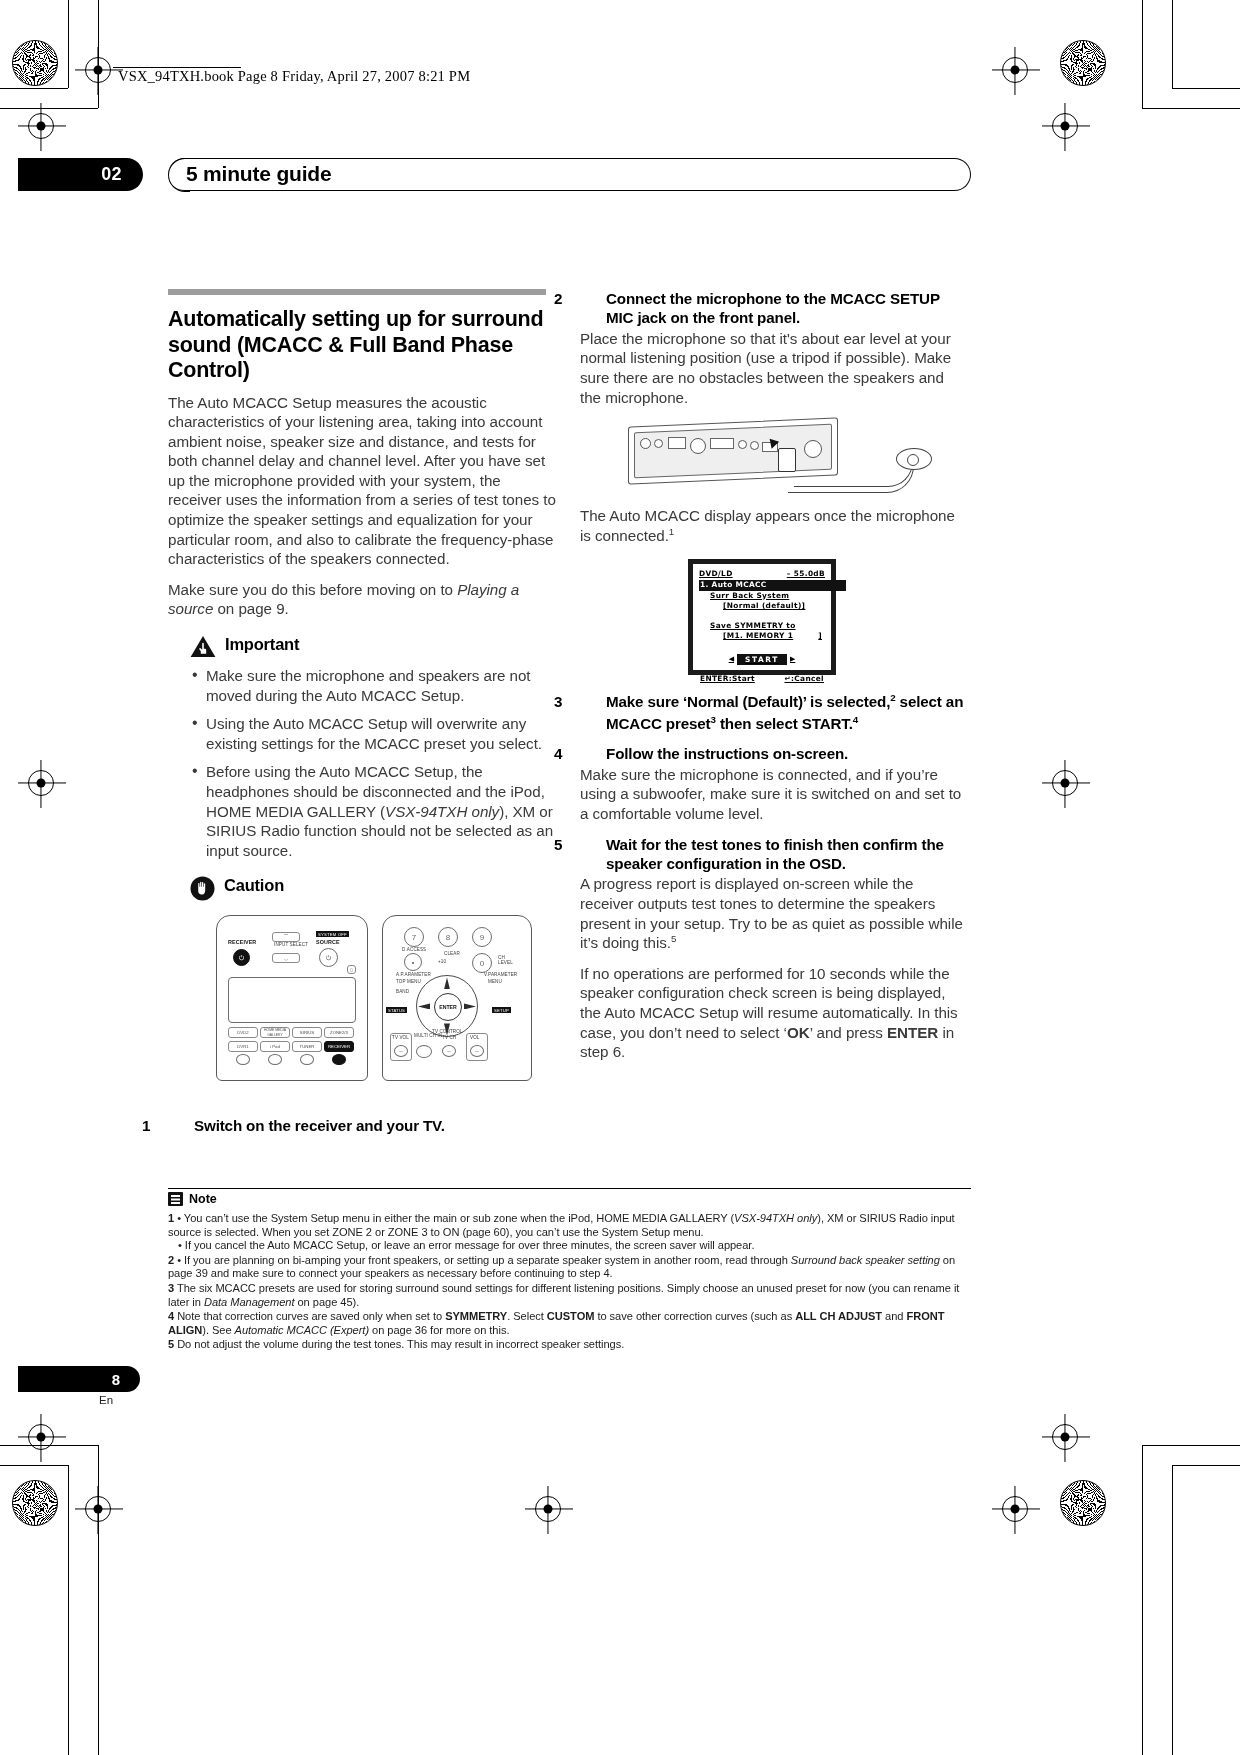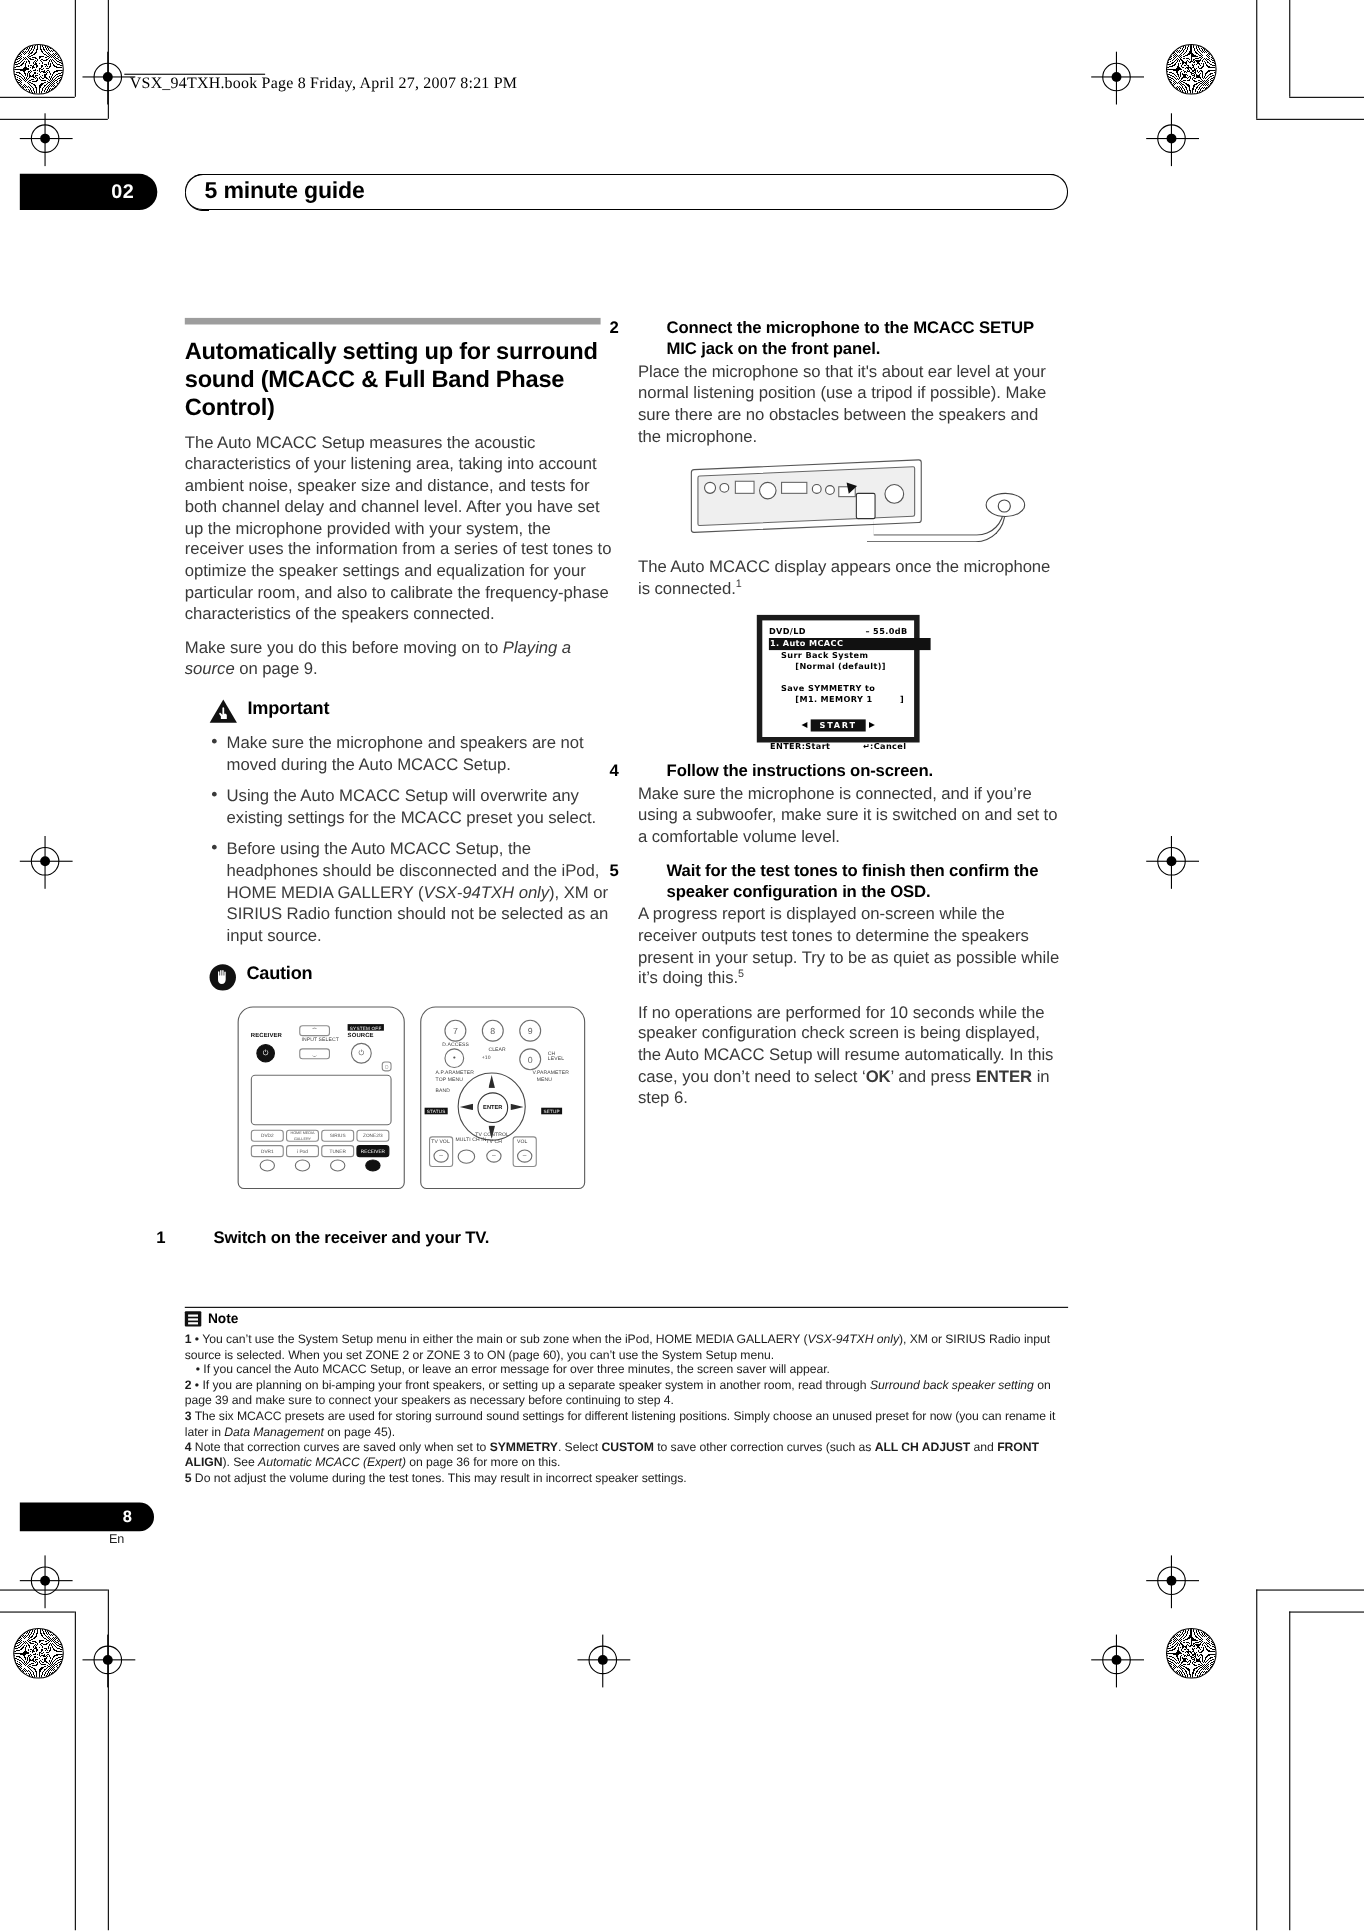--- a/index.html
+++ b/index.html
@@ -147,20 +147,21 @@
     border-left:5px solid transparent;border-right:5px solid transparent;
     border-top:9px solid #111;transform:rotate(18deg);}
 
   
   .osd{
     position:relative;margin:14px 0 16px 108px;
     width:148px;height:116px;background:#fff;
     border:5px solid #1b1b1b;box-sizing:border-box;
     font-family:"DejaVu Sans", sans-serif;
     padding:5px 6px 0 6px;
+    text-decoration:underline;
   }
   .osd-row{font-size:7.4px;font-weight:bold;letter-spacing:.35px;line-height:10.6px;color:#000;white-space:nowrap;}
   .osd-top{display:flex;justify-content:space-between;}
   .osd-hl{background:#111;color:#fff;padding:0 1px;display:inline-block;width:147px;box-sizing:border-box;}
   .osd-ind{padding-left:11px;}
   .osd-ind2{padding-left:24px;}
   .osd-gap{height:9px;}
   .osd-startrow{display:flex;justify-content:center;align-items:center;gap:3px;margin-top:12px;}
   .osd-start{background:#111;color:#fff;font-size:7.4px;font-weight:bold;letter-spacing:1.6px;padding:1px 8px;}
   .osd-tri{font-size:7px;line-height:7px;}
@@ -464,20 +465,21 @@
       <span class="osd-tri">◀</span>
       <span class="osd-start">START</span>
       <span class="osd-tri">▶</span>
     </div>
     <div class="osd-row osd-foot">
       <span>ENTER:Start</span>
       <span><span>↵</span><span>:Cancel</span></span>
     </div>
   </div>
 
+  <p class="stepnum-head stephang" style="line-height:22px;"><span class="n">3</span><span>Make sure ‘Normal (Default)’ is selected,</span><sup>2</sup><span> select an MCACC preset</span><sup>3</sup><span> then select START.</span><sup>4</sup></p>
 
   <p class="stepnum-head stephang" style="margin-top:9px;"><span class="n">4</span><span>Follow the instructions on-screen.</span></p>
   <p class="body">Make sure the microphone is connected, and if you’re using a subwoofer, make sure it is switched on and set to a comfortable volume level.</p>
 
   <p class="stepnum-head stephang" style="margin-top:9px;"><span class="n">5</span><span>Wait for the test tones to finish then confirm the speaker configuration in the OSD.</span></p>
   <p class="body"><span>A progress report is displayed on-screen while the receiver outputs test tones to determine the speakers present in your setup. Try to be as quiet as possible while it’s doing this.</span><sup>5</sup></p>
 
   <p class="body"><span>If no operations are performed for 10 seconds while the speaker configuration check screen is being displayed, the Auto MCACC Setup will resume automatically. In this case, you don’t need to select ‘</span><b>OK</b><span>’ and press </span><b>ENTER</b><span> in step 6.</span></p>
 
 </div>

